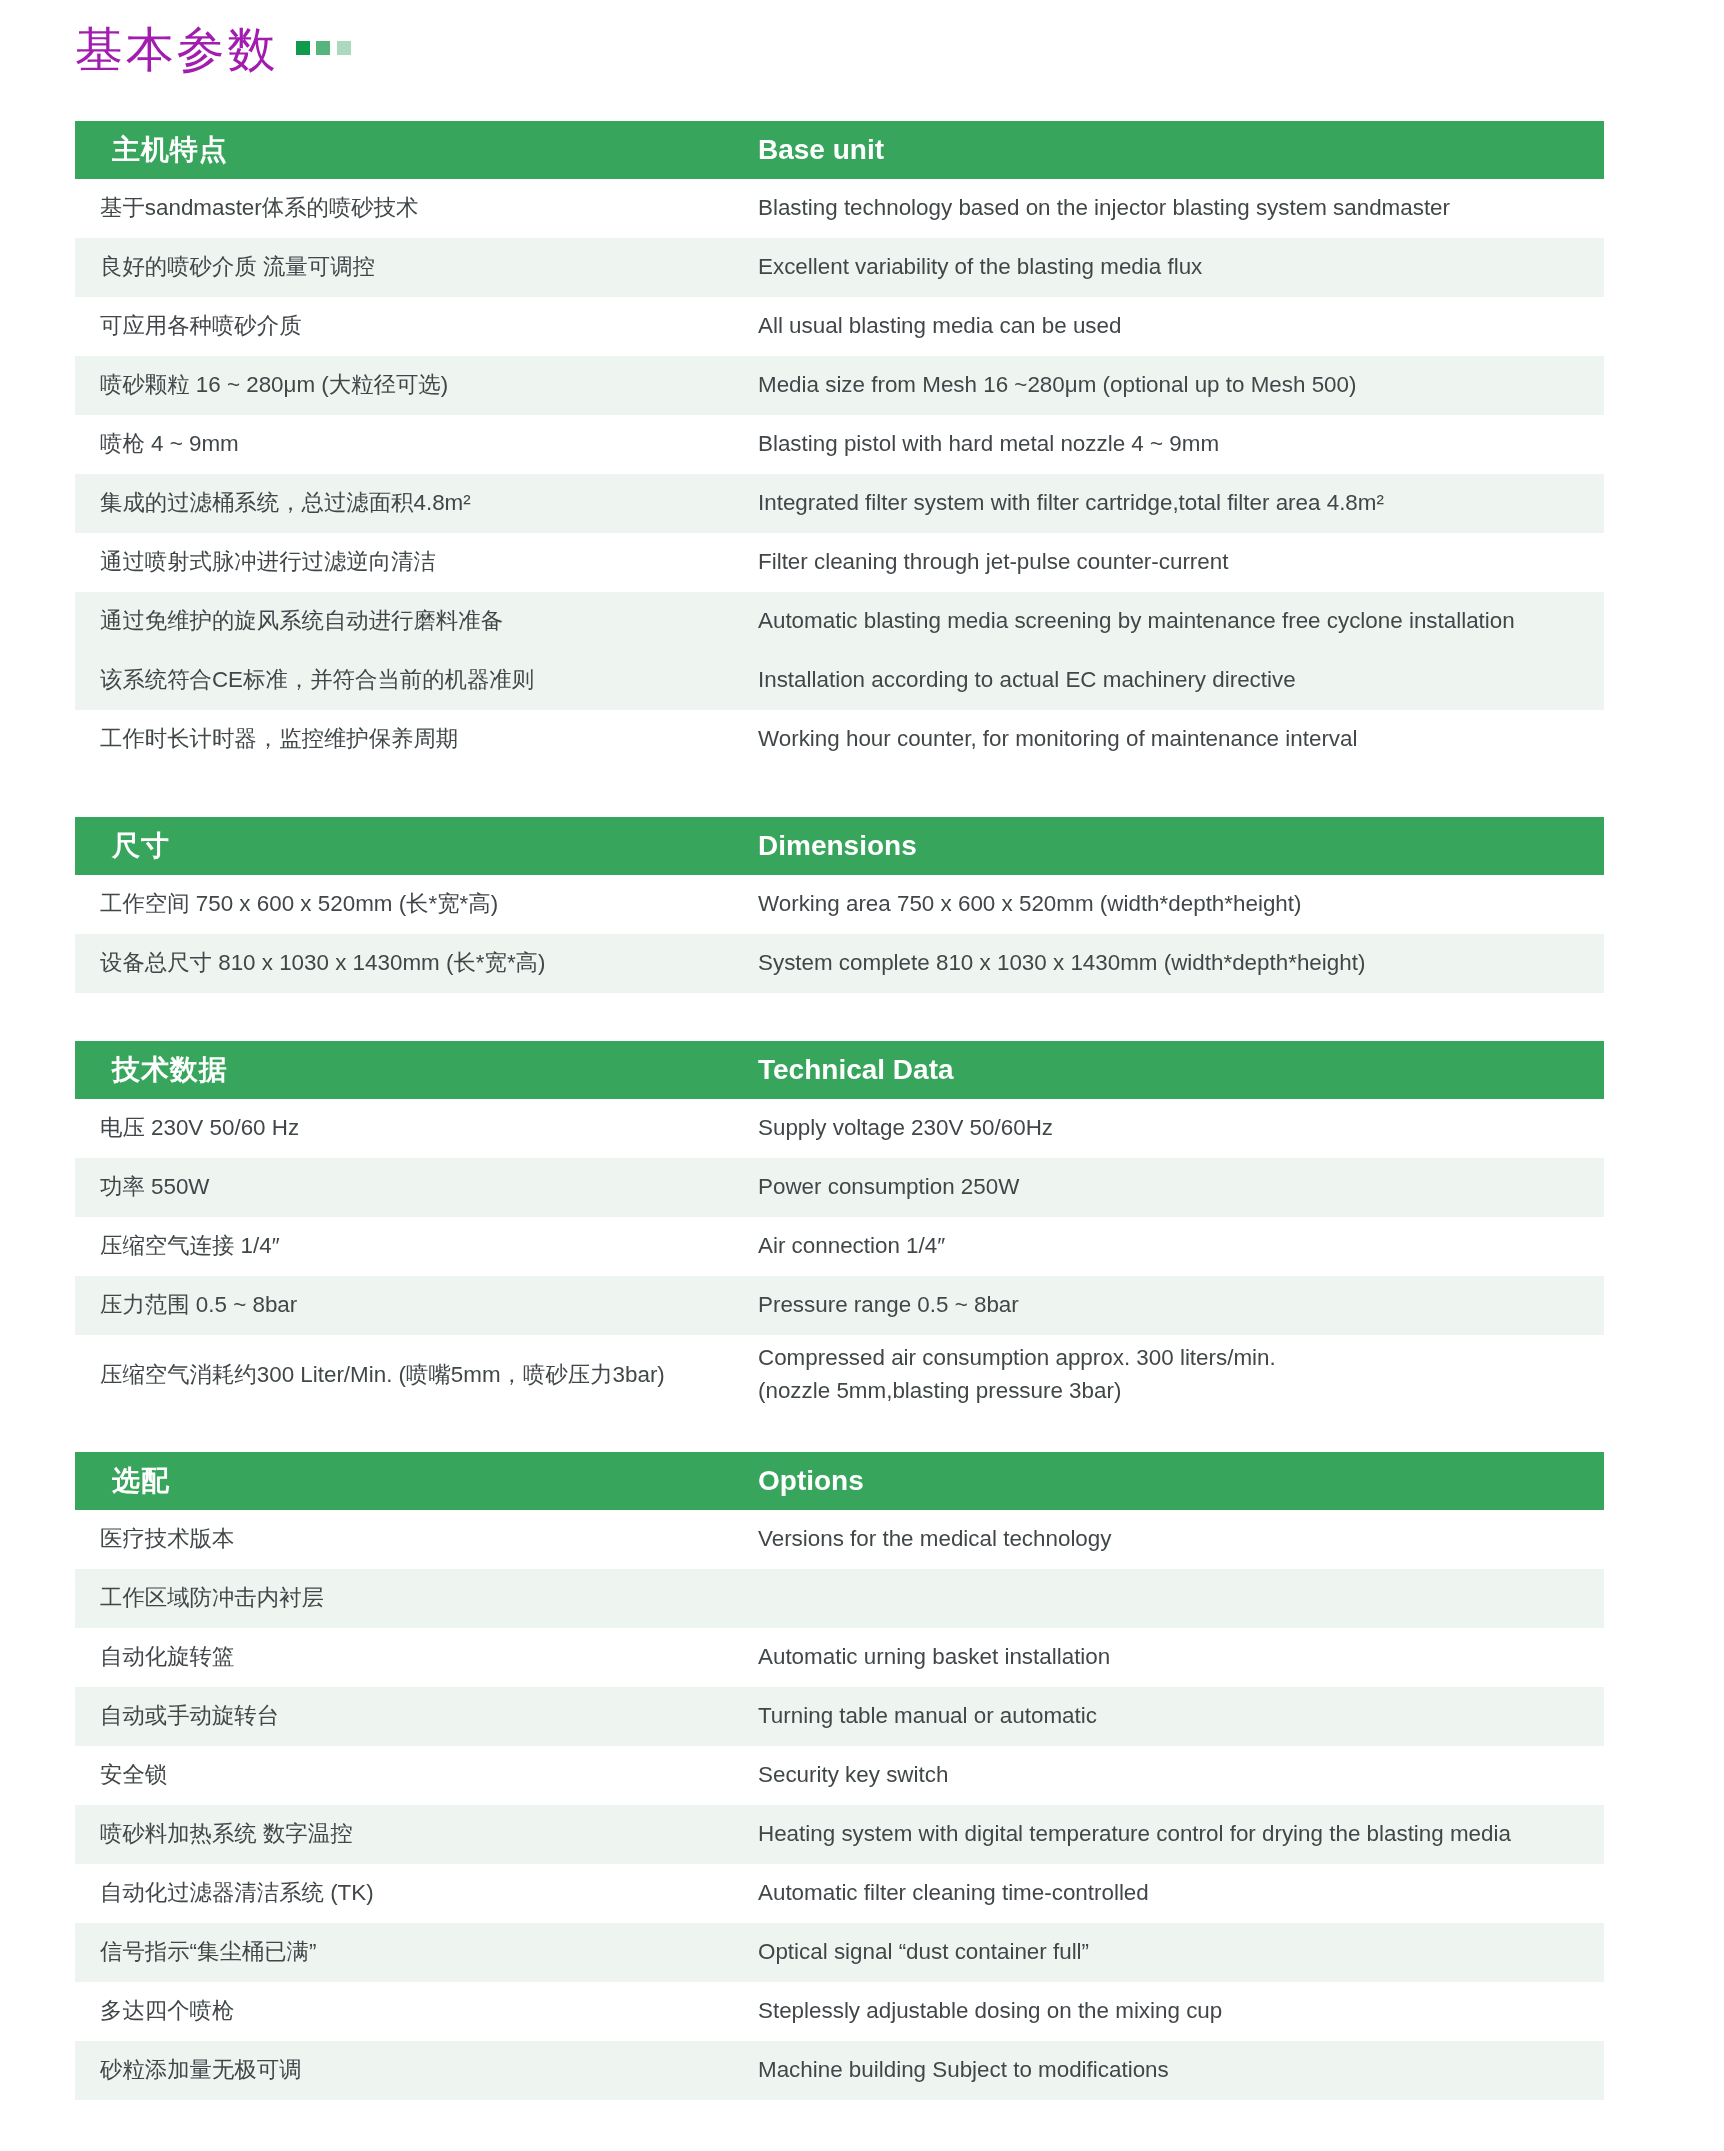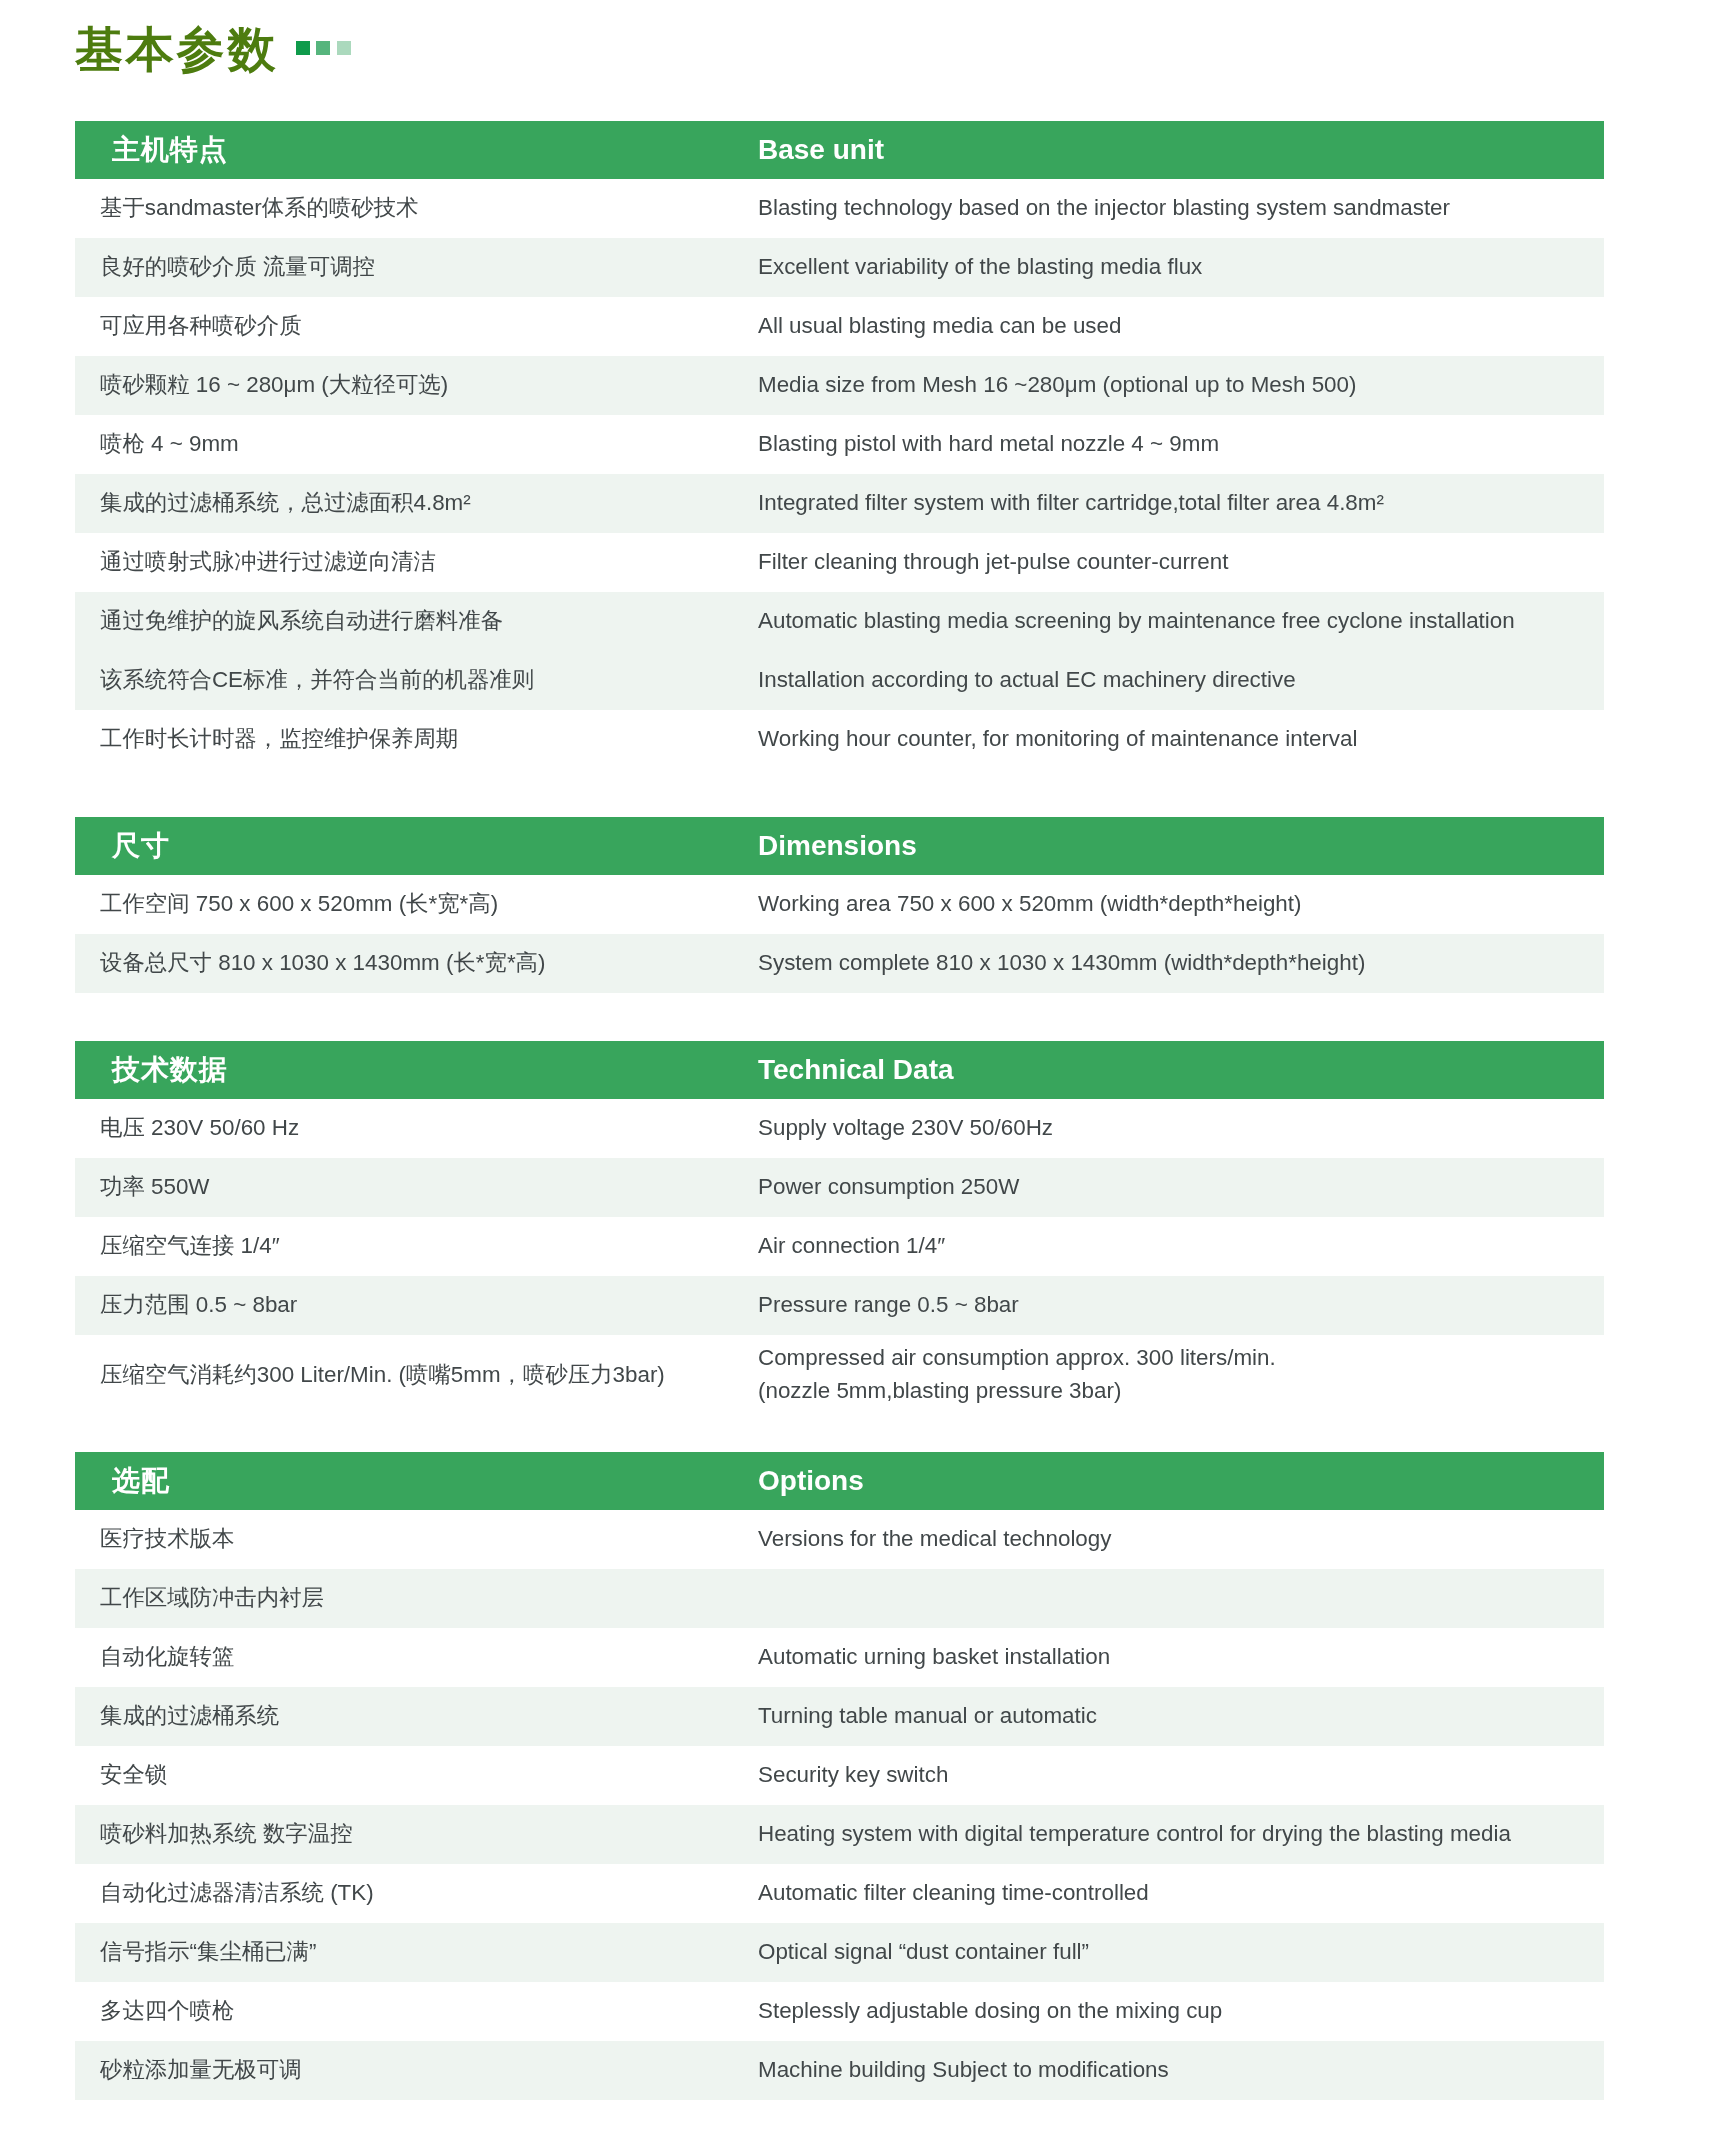--- a/index.html
+++ b/index.html
@@ -2,21 +2,21 @@
 <html style="font-size:15px"><head>
 <meta charset="utf-8">
 <style>
   html,body{margin:0;padding:0}
   body{
     width:1725px;height:2152px;overflow:hidden;background:#ffffff;
     font-family:"Liberation Sans","DejaVu Sans",sans-serif;color:#414749;
   }
   .page{padding-top:24px}
   .page-title-row{margin-left:75px;display:flex;align-items:center}
-  .page-title{font-size:48px;line-height:1.1;font-weight:700;color:#4d7c0f;margin:0;letter-spacing:2.8px}
+  .page-title{font-size:48px;line-height:1.1;font-weight:400;color:#a21caf;margin:0;letter-spacing:2.8px}
   .title-squares{display:flex;margin-left:11.2px;margin-top:-5.6px}
   .sq{width:14px;height:14px;display:inline-block;margin-left:6.5px}
   .sq1{background:#0f9b4b}
   .sq2{background:#56b57d}
   .sq3{background:#abd9bd}
   .tables{margin-left:75px;width:1529px}
   .spec-section{margin-top:48px}
   .spec-section:first-child{margin-top:44px}
   .spec-section:last-child{margin-top:37px}
   .section-header{
@@ -183,21 +183,21 @@
         <div class="row shaded">
           <div class="cell zh">工作区域防冲击内衬层</div>
         </div>
         <div class="row">
           <div class="cell zh">自动化旋转篮</div>
           <div class="cell en">
             <div class="en-line">Automatic urning basket installation</div>
           </div>
         </div>
         <div class="row shaded">
-          <div class="cell zh">集成的过滤桶系统</div>
+          <div class="cell zh">自动或手动旋转台</div>
           <div class="cell en">
             <div class="en-line">Turning table manual or automatic</div>
           </div>
         </div>
         <div class="row">
           <div class="cell zh">安全锁</div>
           <div class="cell en">
             <div class="en-line">Security key switch</div>
           </div>
         </div>

